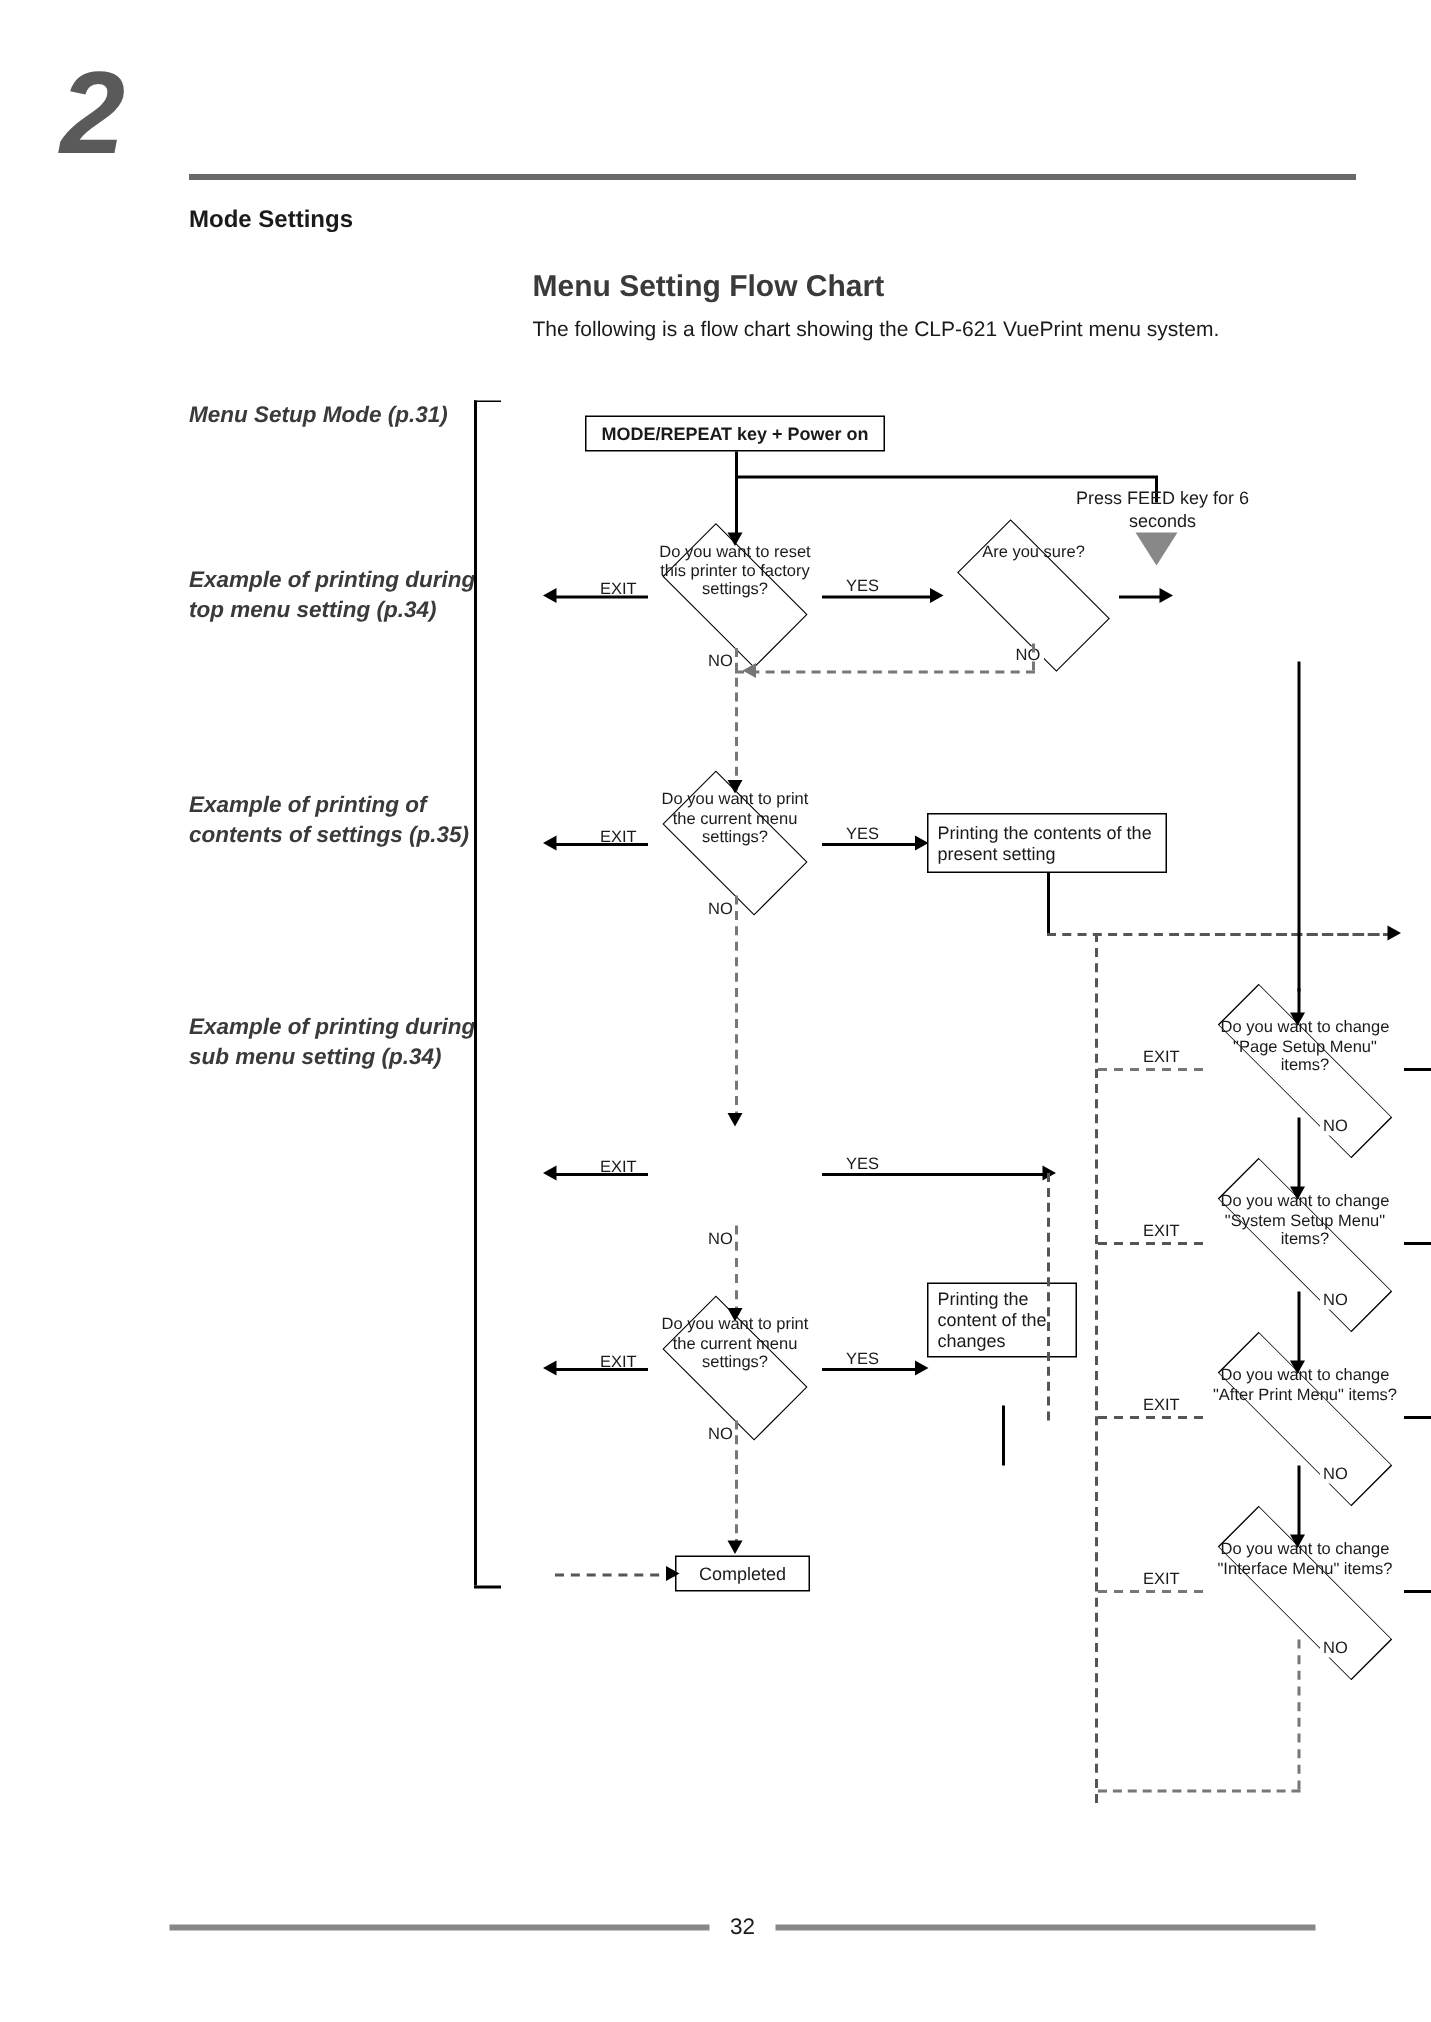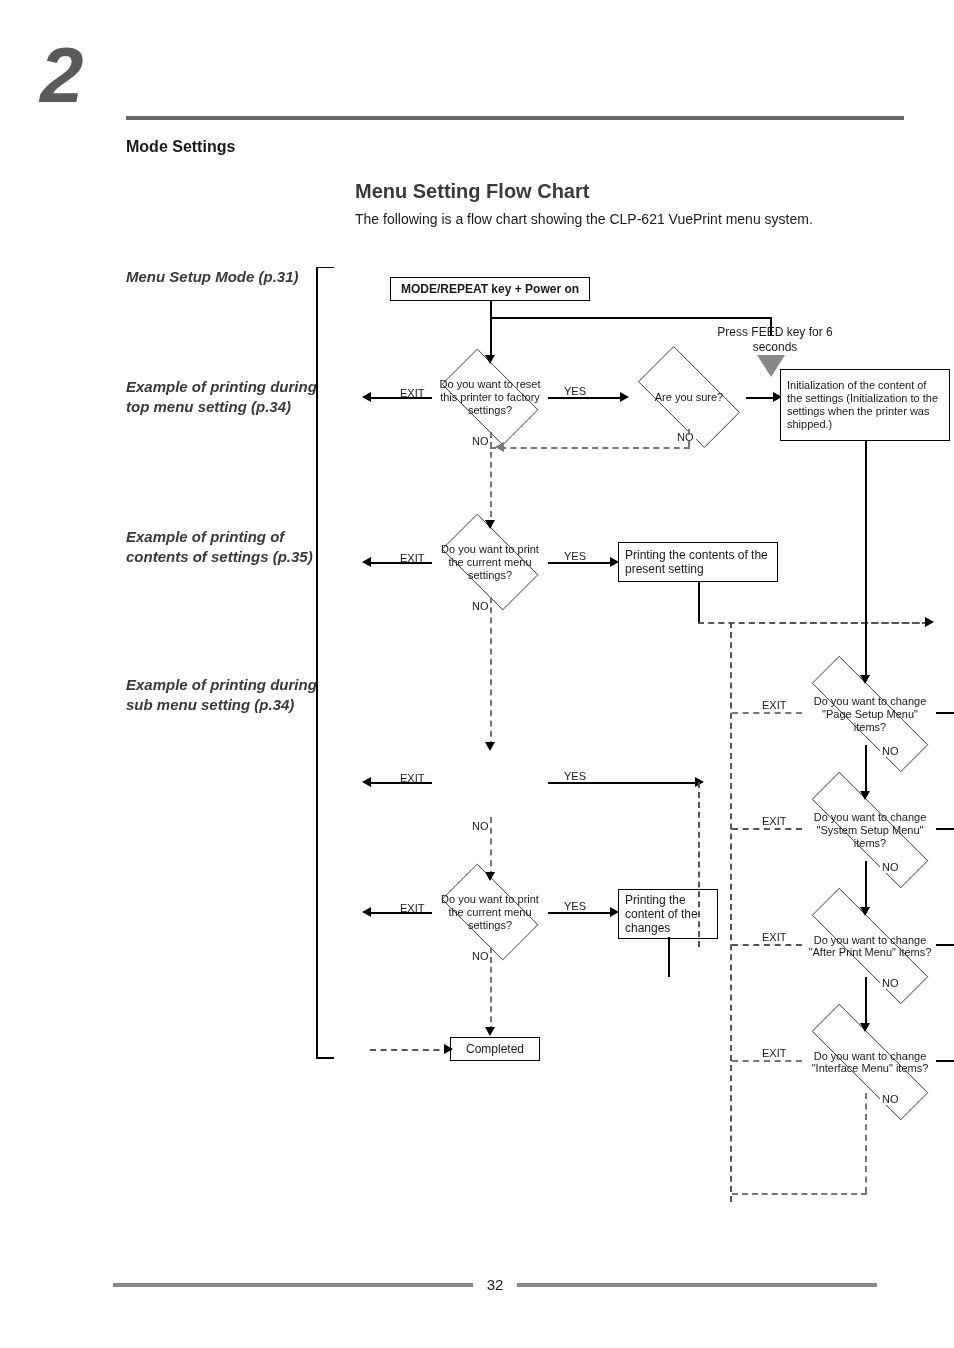--- a/index.html
+++ b/index.html
@@ -81,21 +81,21 @@
     display: flex;
     align-items: center;
     justify-content: center;
     line-height: 1.2;
   }
   .diamond {
     position: absolute;
     width: 120px;
     height: 70px;
     display: flex;
-    align-items: center;
+    align-items: flex-start;
     justify-content: center;
     text-align: center;
     font-size: 11px;
     line-height: 1.15;
     padding: 0 8px;
   }
   .diamond::before {
     content: "";
     position: absolute;
     inset: 0;
@@ -217,21 +217,20 @@
     <div class="arrowhead right" style="left:280px;top:145px"></div>
     <div class="lbl" style="left:130px;top:188px">NO</div>
 
     <div class="diamond" style="left:284px;top:115px;width:130px">
         <span>Are you sure?</span>
       </div>
     <div class="hline" style="left:406px;top:150px;width:30px"></div>
     <div class="arrowhead right" style="left:433px;top:145px"></div>
     <div class="lbl" style="left:335px;top:184px">NO</div>
 
-    <div class="box" style="left:440px;top:122px;width:170px;height:72px;text-align:left;font-size:11px">Initialization of the content of the settings (Initialization to the settings when the printer was shipped.)</div>
 
     <div class="vline dashed" style="left:150px;top:185px;height:95px"></div>
 
     <div class="vline dashed" style="left:348px;top:182px;height:18px"></div>
     <div class="hline dashed-h" style="left:150px;top:200px;width:200px"></div>
     <div class="arrowhead left" style="left:155px;top:195px;border-right-color:#777"></div>
 
     <div class="diamond" style="left:90px;top:280px">
         <span>Do you want to print the current menu settings?</span>
       </div>
@@ -268,21 +267,21 @@
         <span>Do you want to print the current menu settings?</span>
       </div>
     <div class="lbl" style="left:58px;top:655px">EXIT</div>
     <div class="hline" style="left:30px;top:665px;width:62px"></div>
     <div class="arrowhead left" style="left:22px;top:660px"></div>
     <div class="lbl" style="left:222px;top:653px">YES</div>
     <div class="hline" style="left:208px;top:665px;width:65px"></div>
     <div class="arrowhead right" style="left:270px;top:660px"></div>
     <div class="lbl" style="left:130px;top:703px">NO</div>
 
-    <div class="box" style="left:278px;top:642px;width:100px;height:50px;text-align:left">Printing the content of the changes</div>
+    <div class="box" style="left:278px;top:608px;width:100px;height:50px;text-align:left">Printing the content of the changes</div>
 
     <div class="vline dashed" style="left:150px;top:700px;height:85px"></div>
     <div class="arrowhead" style="left:145px;top:780px"></div>
 
     <div class="box" style="left:110px;top:790px;width:90px;height:24px">Completed</div>
 
     <div class="hline dotdash-h" style="left:30px;top:802px;width:80px"></div>
     <div class="arrowhead right" style="left:104px;top:797px"></div>
 
     <div class="hline dotdash-h" style="left:440px;top:375px;width:150px"></div>

